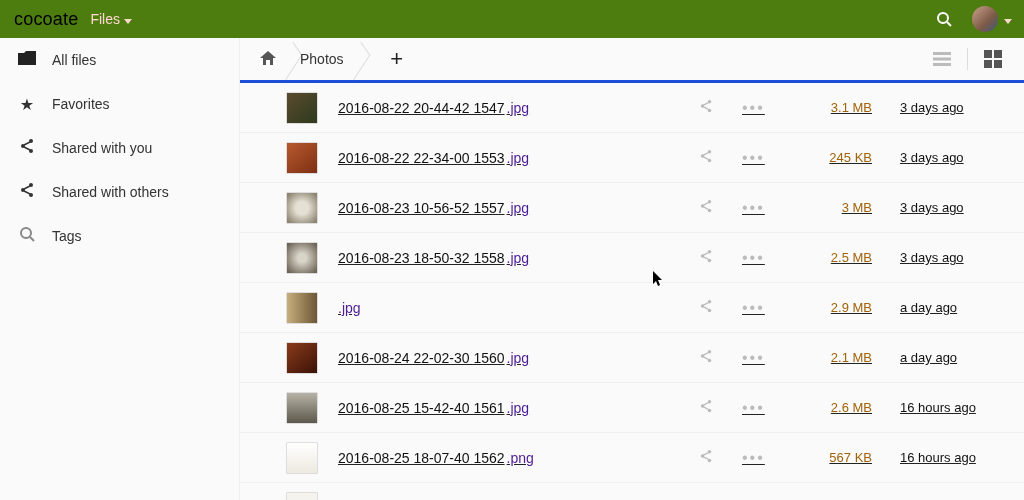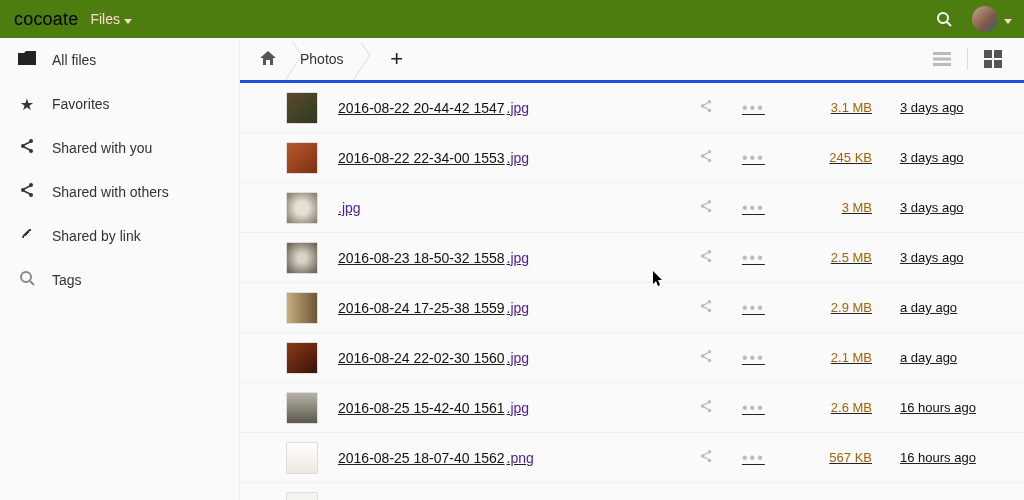--- a/index.html
+++ b/index.html
@@ -196,30 +196,20 @@
     <div class="side-item">
       <span class="glyph">
         <svg width="16" height="16" viewBox="0 0 16 16" fill="#333">
             <circle cx="12" cy="3" r="2"></circle>
             <circle cx="4" cy="8" r="2"></circle>
             <circle cx="12" cy="13" r="2"></circle>
             <path d="M11 4 L5 7 M5 9 L11 12" stroke="#333" stroke-width="1.5"></path>
           </svg>
       </span>
       <span>Shared with others</span>
-    </div>
-    <div class="side-item">
-      <span class="glyph">
-        <svg width="16" height="16" viewBox="0 0 16 16" fill="none" stroke="#333" stroke-width="1.8">
-            <path d="M6 10 A4 4 0 0 1 10 6"></path>
-            <path d="M4 12 A4 4 0 0 1 8 8"></path>
-            <path d="M8 8 A4 4 0 0 1 12 4"></path>
-          </svg>
-      </span>
-      <span>Shared by link</span>
     </div>
     <div class="side-item">
       <span class="glyph">
         <svg width="16" height="16" viewBox="0 0 16 16" fill="none">
             <circle cx="7" cy="7" r="5" stroke="#888" stroke-width="2"></circle>
             <line x1="11" y1="11" x2="15" y2="15" stroke="#888" stroke-width="2"></line>
           </svg>
       </span>
       <span>Tags</span>
     </div>
@@ -293,20 +283,21 @@
                 <path d="M11 4 L5 7 M5 9 L11 12" stroke="#bbb" stroke-width="1.5" fill="none"></path>
               </svg></span>
             <span class="act">•••</span>
           </div>
           <div class="size">245 KB</div>
           <div class="date">3 days ago</div>
         </div>
         <div class="row">
           <div class="thumb th2"></div>
           <div class="fname">
+            <span class="base">2016-08-23 10-56-52 1557</span>
             <span class="ext">.jpg</span>
           </div>
           <div class="actions">
             <span class="act"><svg width="14" height="14" viewBox="0 0 16 16" fill="#bbb">
                 <circle cx="12" cy="3" r="2"></circle>
                 <circle cx="4" cy="8" r="2"></circle>
                 <circle cx="12" cy="13" r="2"></circle>
                 <path d="M11 4 L5 7 M5 9 L11 12" stroke="#bbb" stroke-width="1.5" fill="none"></path>
               </svg></span>
             <span class="act">•••</span>
@@ -328,21 +319,20 @@
                 <path d="M11 4 L5 7 M5 9 L11 12" stroke="#bbb" stroke-width="1.5" fill="none"></path>
               </svg></span>
             <span class="act">•••</span>
           </div>
           <div class="size">2.5 MB</div>
           <div class="date">3 days ago</div>
         </div>
         <div class="row">
           <div class="thumb th4"></div>
           <div class="fname">
-            <span class="base">2016-08-24 17-25-38 1559</span>
             <span class="ext">.jpg</span>
           </div>
           <div class="actions">
             <span class="act"><svg width="14" height="14" viewBox="0 0 16 16" fill="#bbb">
                 <circle cx="12" cy="3" r="2"></circle>
                 <circle cx="4" cy="8" r="2"></circle>
                 <circle cx="12" cy="13" r="2"></circle>
                 <path d="M11 4 L5 7 M5 9 L11 12" stroke="#bbb" stroke-width="1.5" fill="none"></path>
               </svg></span>
             <span class="act">•••</span>

